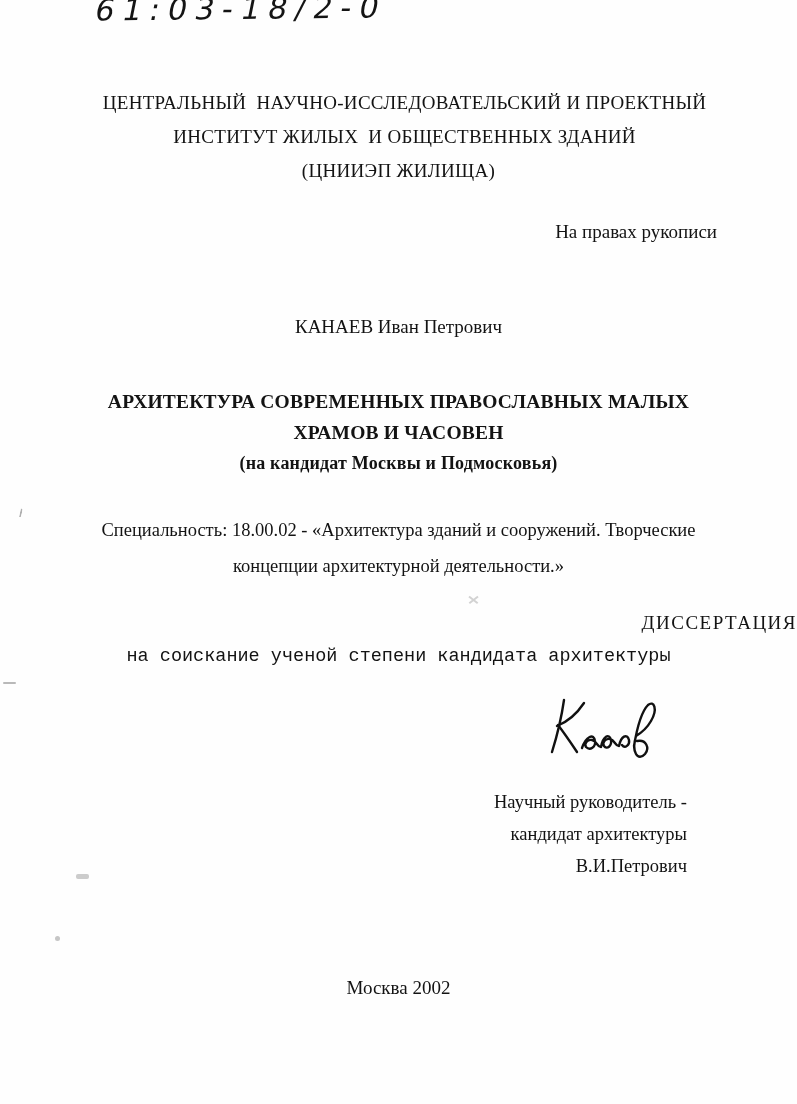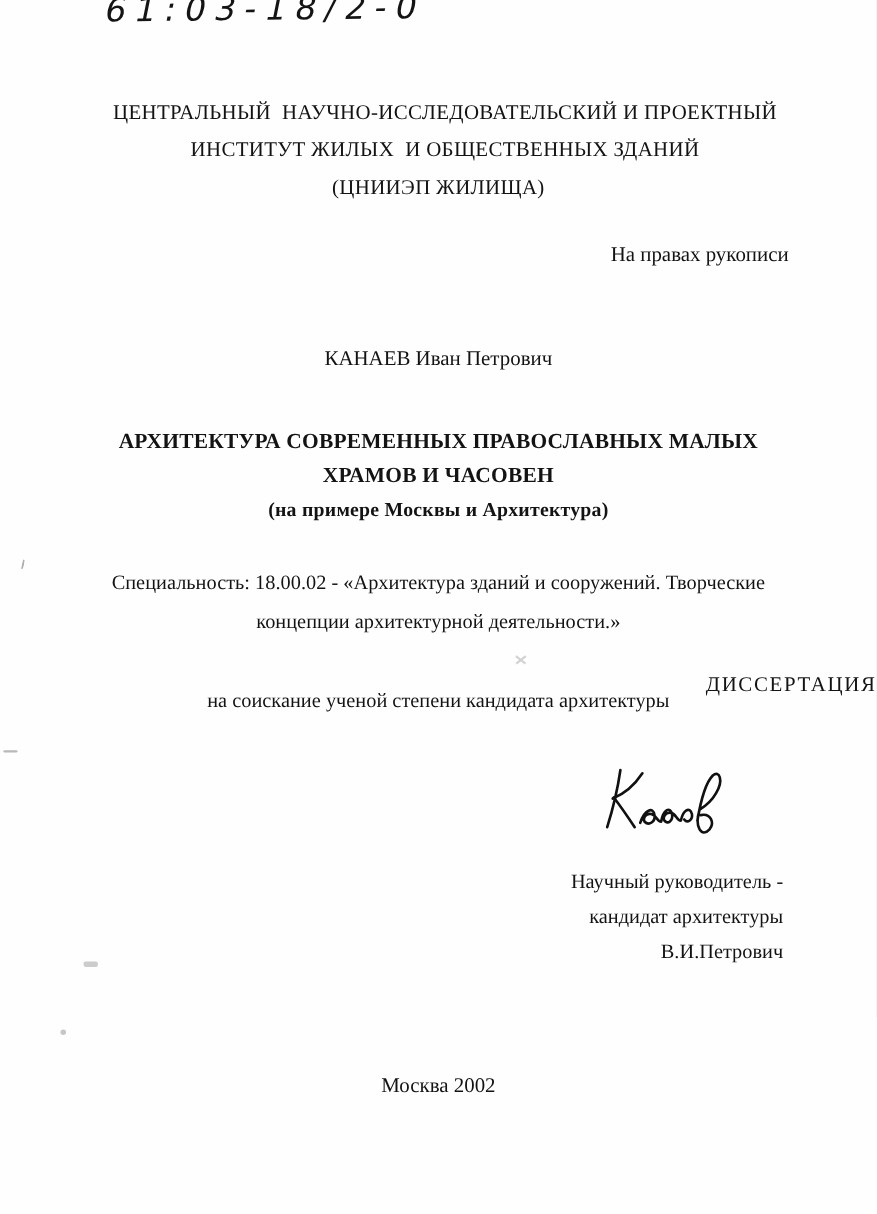--- a/index.html
+++ b/index.html
@@ -80,44 +80,45 @@
     left: 0; right: 0;
     top: 612px;
     text-align: right;
     font-size: 19px;
     letter-spacing: 1.5px;
   }
 
   .degree-note {
     position: absolute;
     left: 0; right: 0;
-    top: 628px;
+    top: 646px;
     text-align: center;
     font-size: 18.5px;
+    font-family: Liberation Mono, monospace;
   }
 
   .signature {
     position: absolute;
     left: 538px;
     top: 690px;
     width: 140px;
     height: 78px;
   }
   .signature svg { width: 100%; height: 100%; }
   .signature path {
     fill: none;
     stroke: #111;
     stroke-width: 2.4;
     stroke-linecap: round;
     stroke-linejoin: round;
   }
 
   .supervisor {
     position: absolute;
-    right: 85px;
+    right: 110px;
     top: 786px;
     text-align: right;
     font-size: 18.5px;
     line-height: 32px;
   }
 
   .imprint {
     position: absolute;
     left: 0; right: 0;
     top: 977px;
@@ -165,21 +166,21 @@
     <div>(ЦНИИЭП ЖИЛИЩА)</div>
   </div>
 
   <div class="manuscript-note">На правах рукописи</div>
 
   <div class="author">КАНАЕВ Иван Петрович</div>
 
   <div class="title-block">
     <div>АРХИТЕКТУРА СОВРЕМЕННЫХ ПРАВОСЛАВНЫХ МАЛЫХ</div>
     <div>ХРАМОВ И ЧАСОВЕН</div>
-    <div class="subtitle">(на примере Москвы и Архитектура)</div>
+    <div class="subtitle">(на кандидат Москвы и Подмосковья)</div>
   </div>
 
   <div class="specialty">
     <div>Специальность: 18.00.02 - «Архитектура зданий и сооружений. Творческие</div>
     <div>концепции архитектурной деятельности.»</div>
   </div>
 
   <div class="doc-type">ДИССЕРТАЦИЯ</div>
 
   <div class="degree-note">на соискание ученой степени кандидата архитектуры</div>

